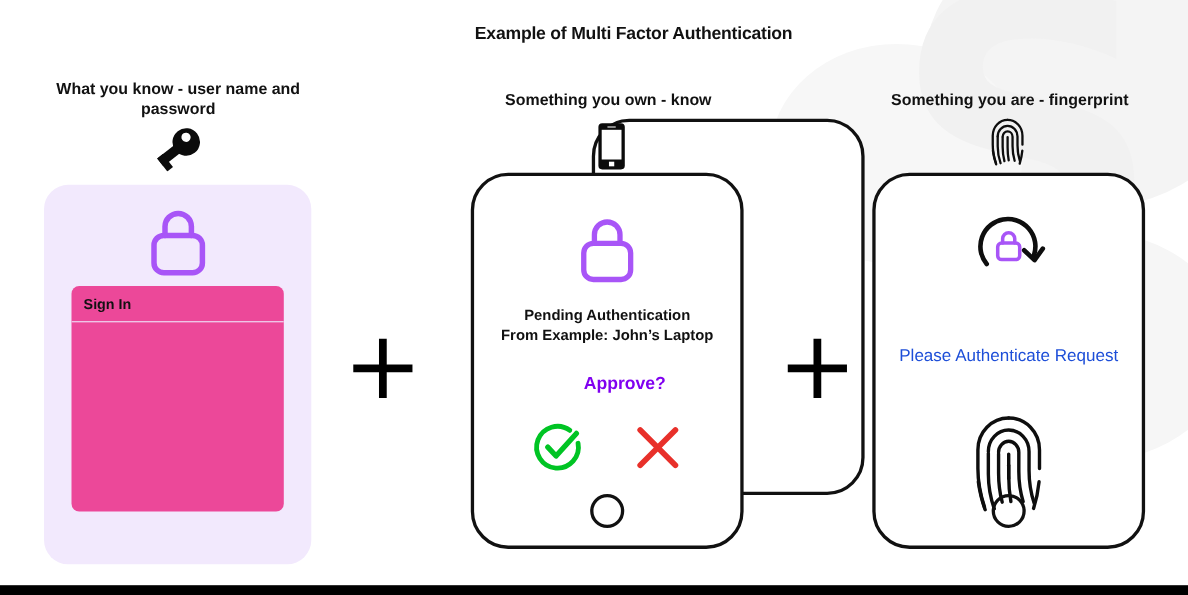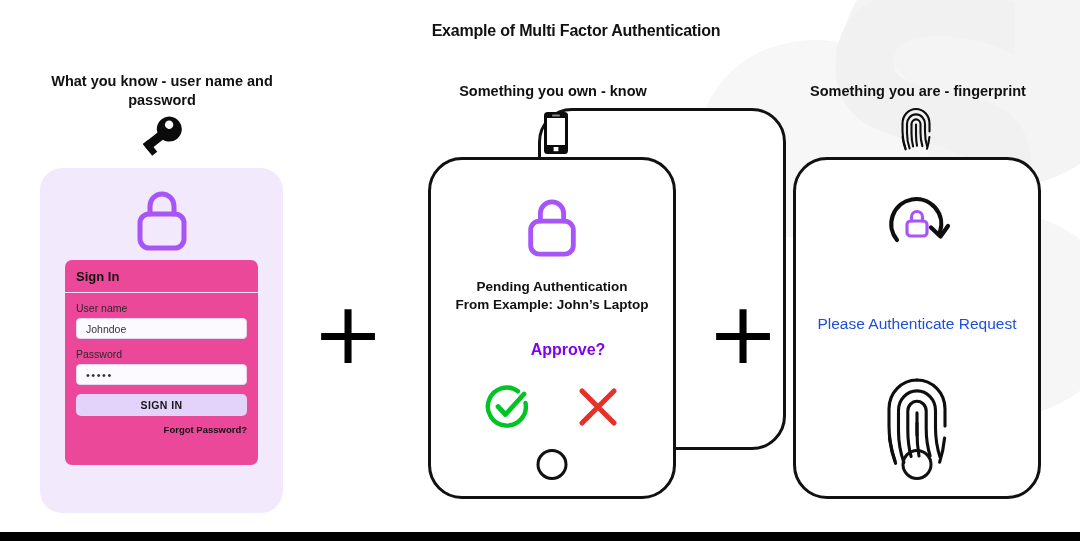--- a/index.html
+++ b/index.html
@@ -269,30 +269,20 @@
   <div class="login-card">
     <div class="login-lock">
       <svg width="64" height="72" viewBox="0 0 64 72">
         <rect x="10" y="30" width="44" height="34" rx="9" fill="none" stroke="#a855f7" stroke-width="5"></rect>
         <path d="M20 30v-8a12 12 0 0 1 24 0v8" fill="none" stroke="#a855f7" stroke-width="5" stroke-linecap="round"></path>
       </svg>
     </div>
 
     <div class="form-panel">
       <div class="form-head">Sign In</div>
-      <div class="form-body">
-        <div class="field-label">User name</div>
-        <div class="field-input" placeholder="User name">Johndoe</div>
-
-        <div class="field-label">Password</div>
-        <div class="field-input pw" placeholder="Password">•••••</div>
-
-        <div class="signin-btn">SIGN IN</div>
-        <div class="forgot">Forgot Password?</div>
-      </div>
     </div>
   </div>
 
   <div class="phone p-mid">
     <div class="mid-lock">
       <svg width="62" height="70" viewBox="0 0 64 72">
         <rect x="10" y="30" width="44" height="34" rx="9" fill="none" stroke="#a855f7" stroke-width="5"></rect>
         <path d="M20 30v-8a12 12 0 0 1 24 0v8" fill="none" stroke="#a855f7" stroke-width="5" stroke-linecap="round"></path>
       </svg>
     </div>

